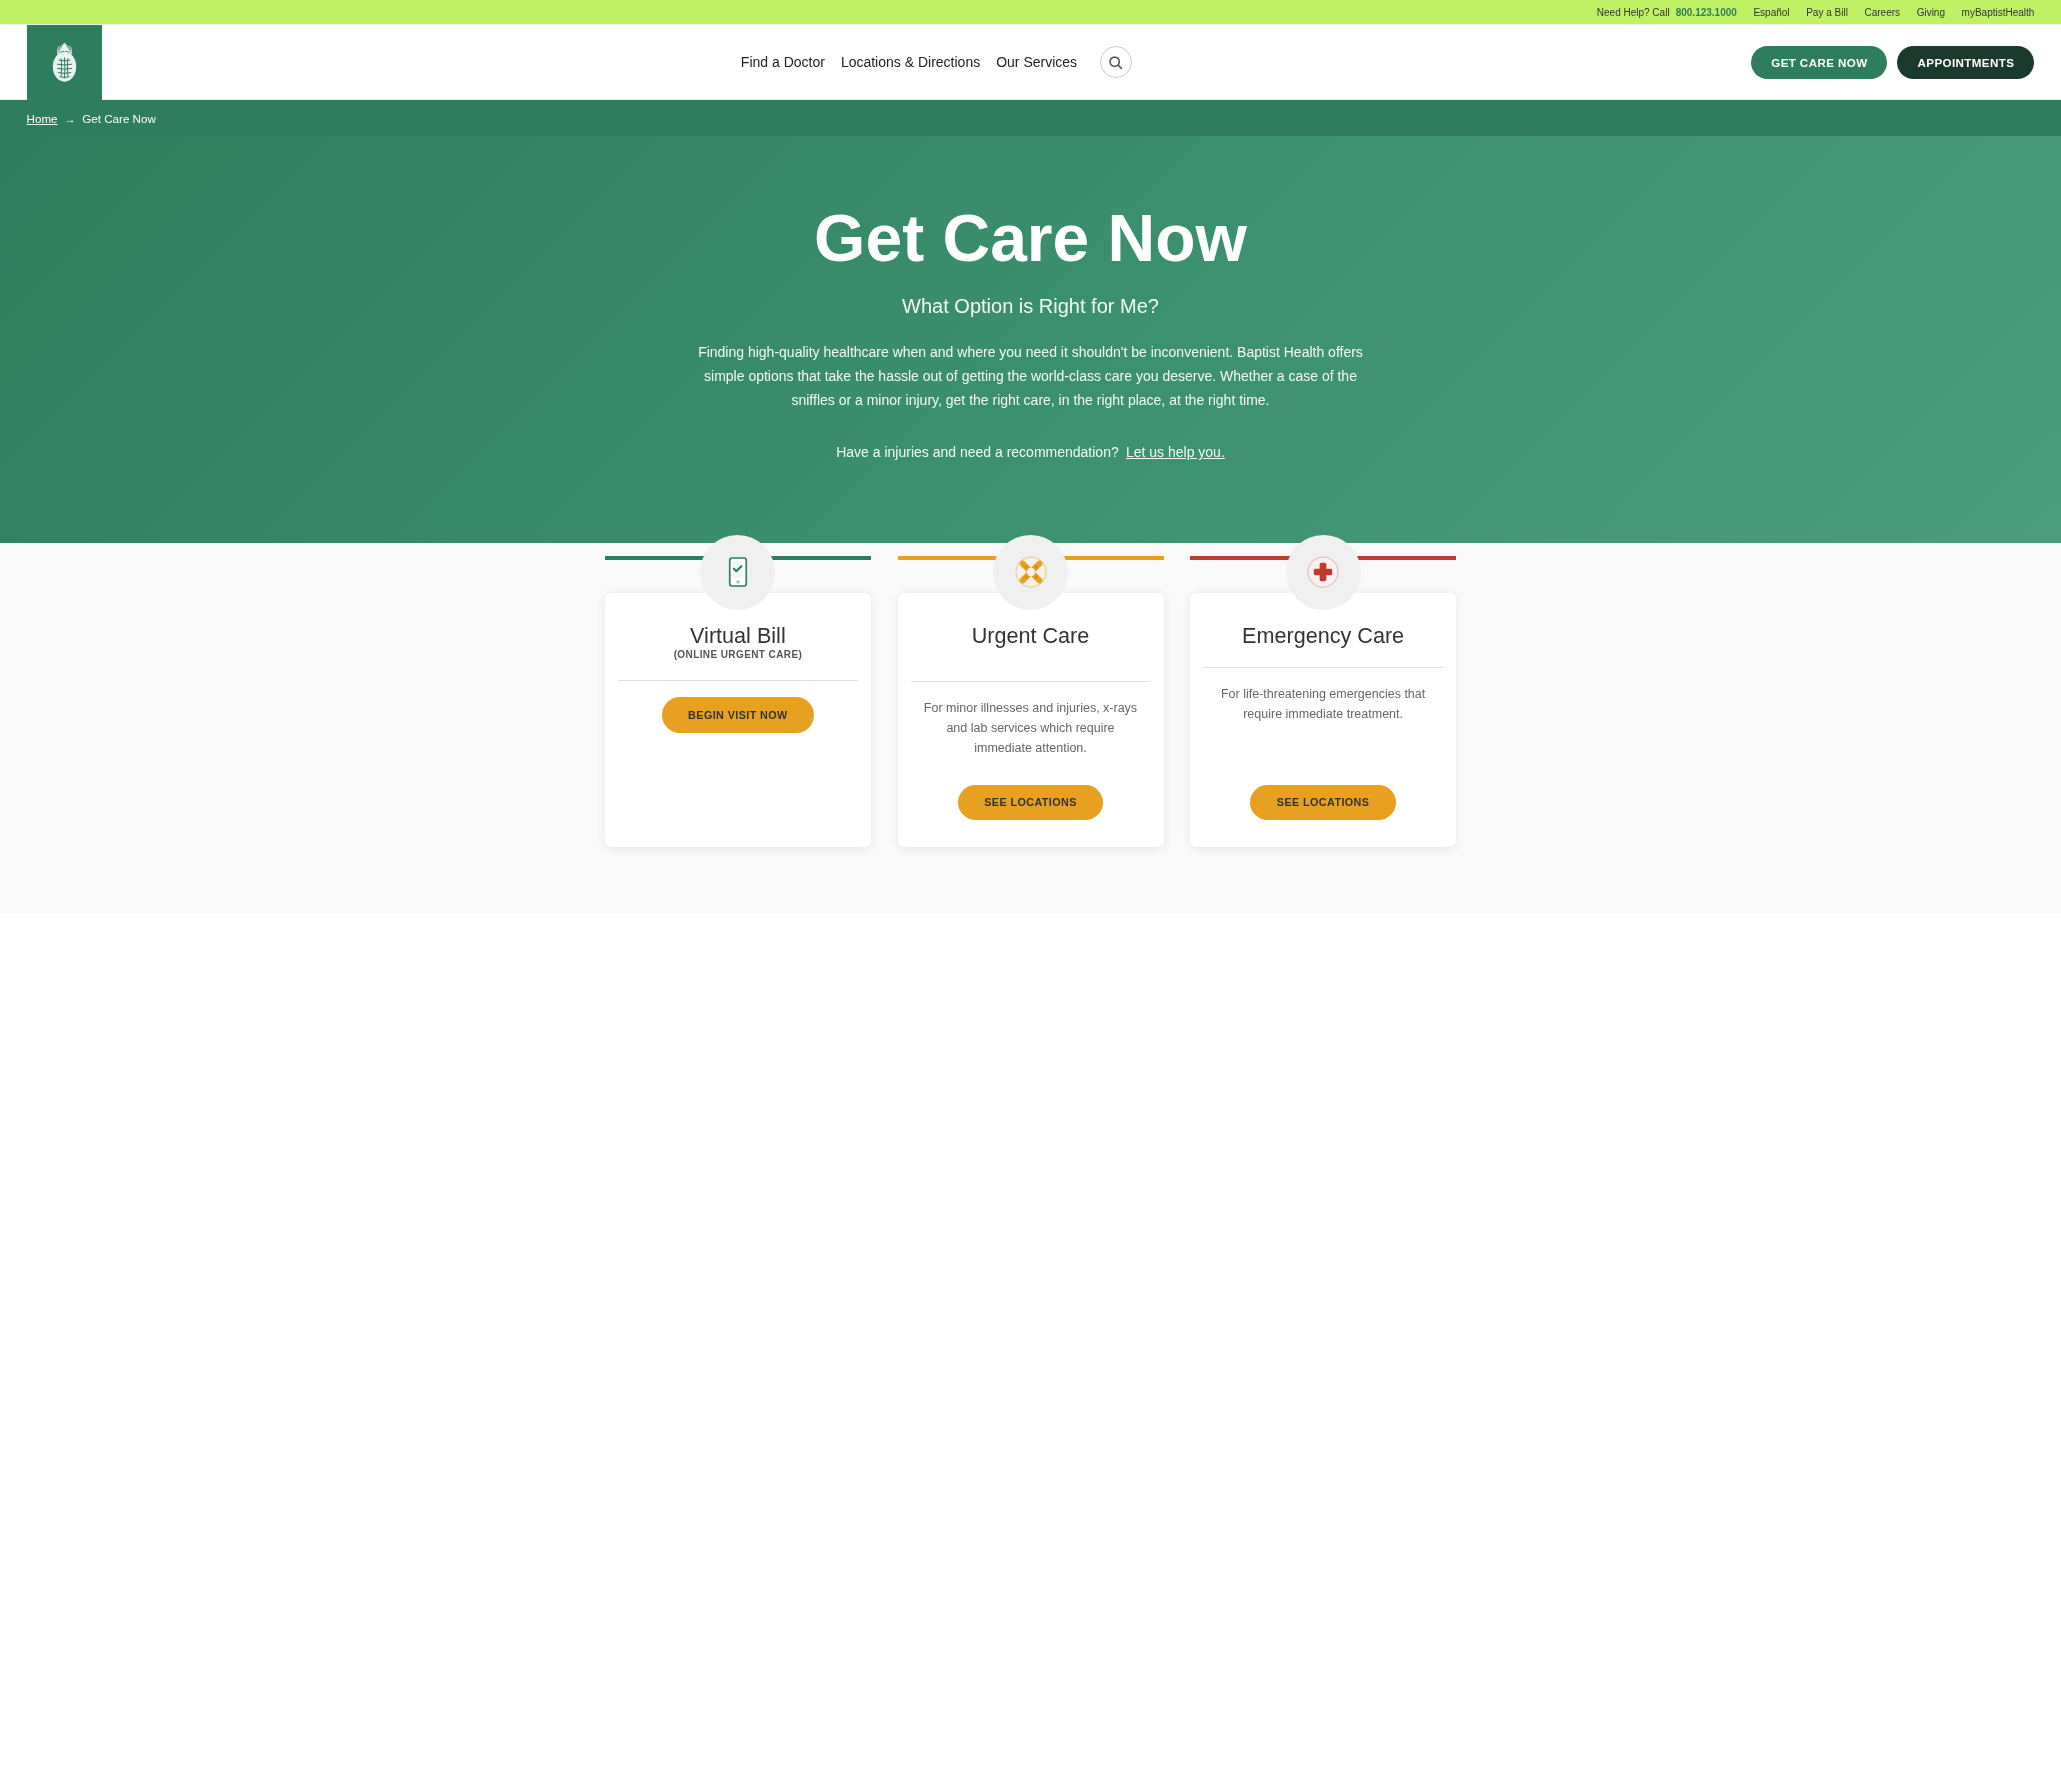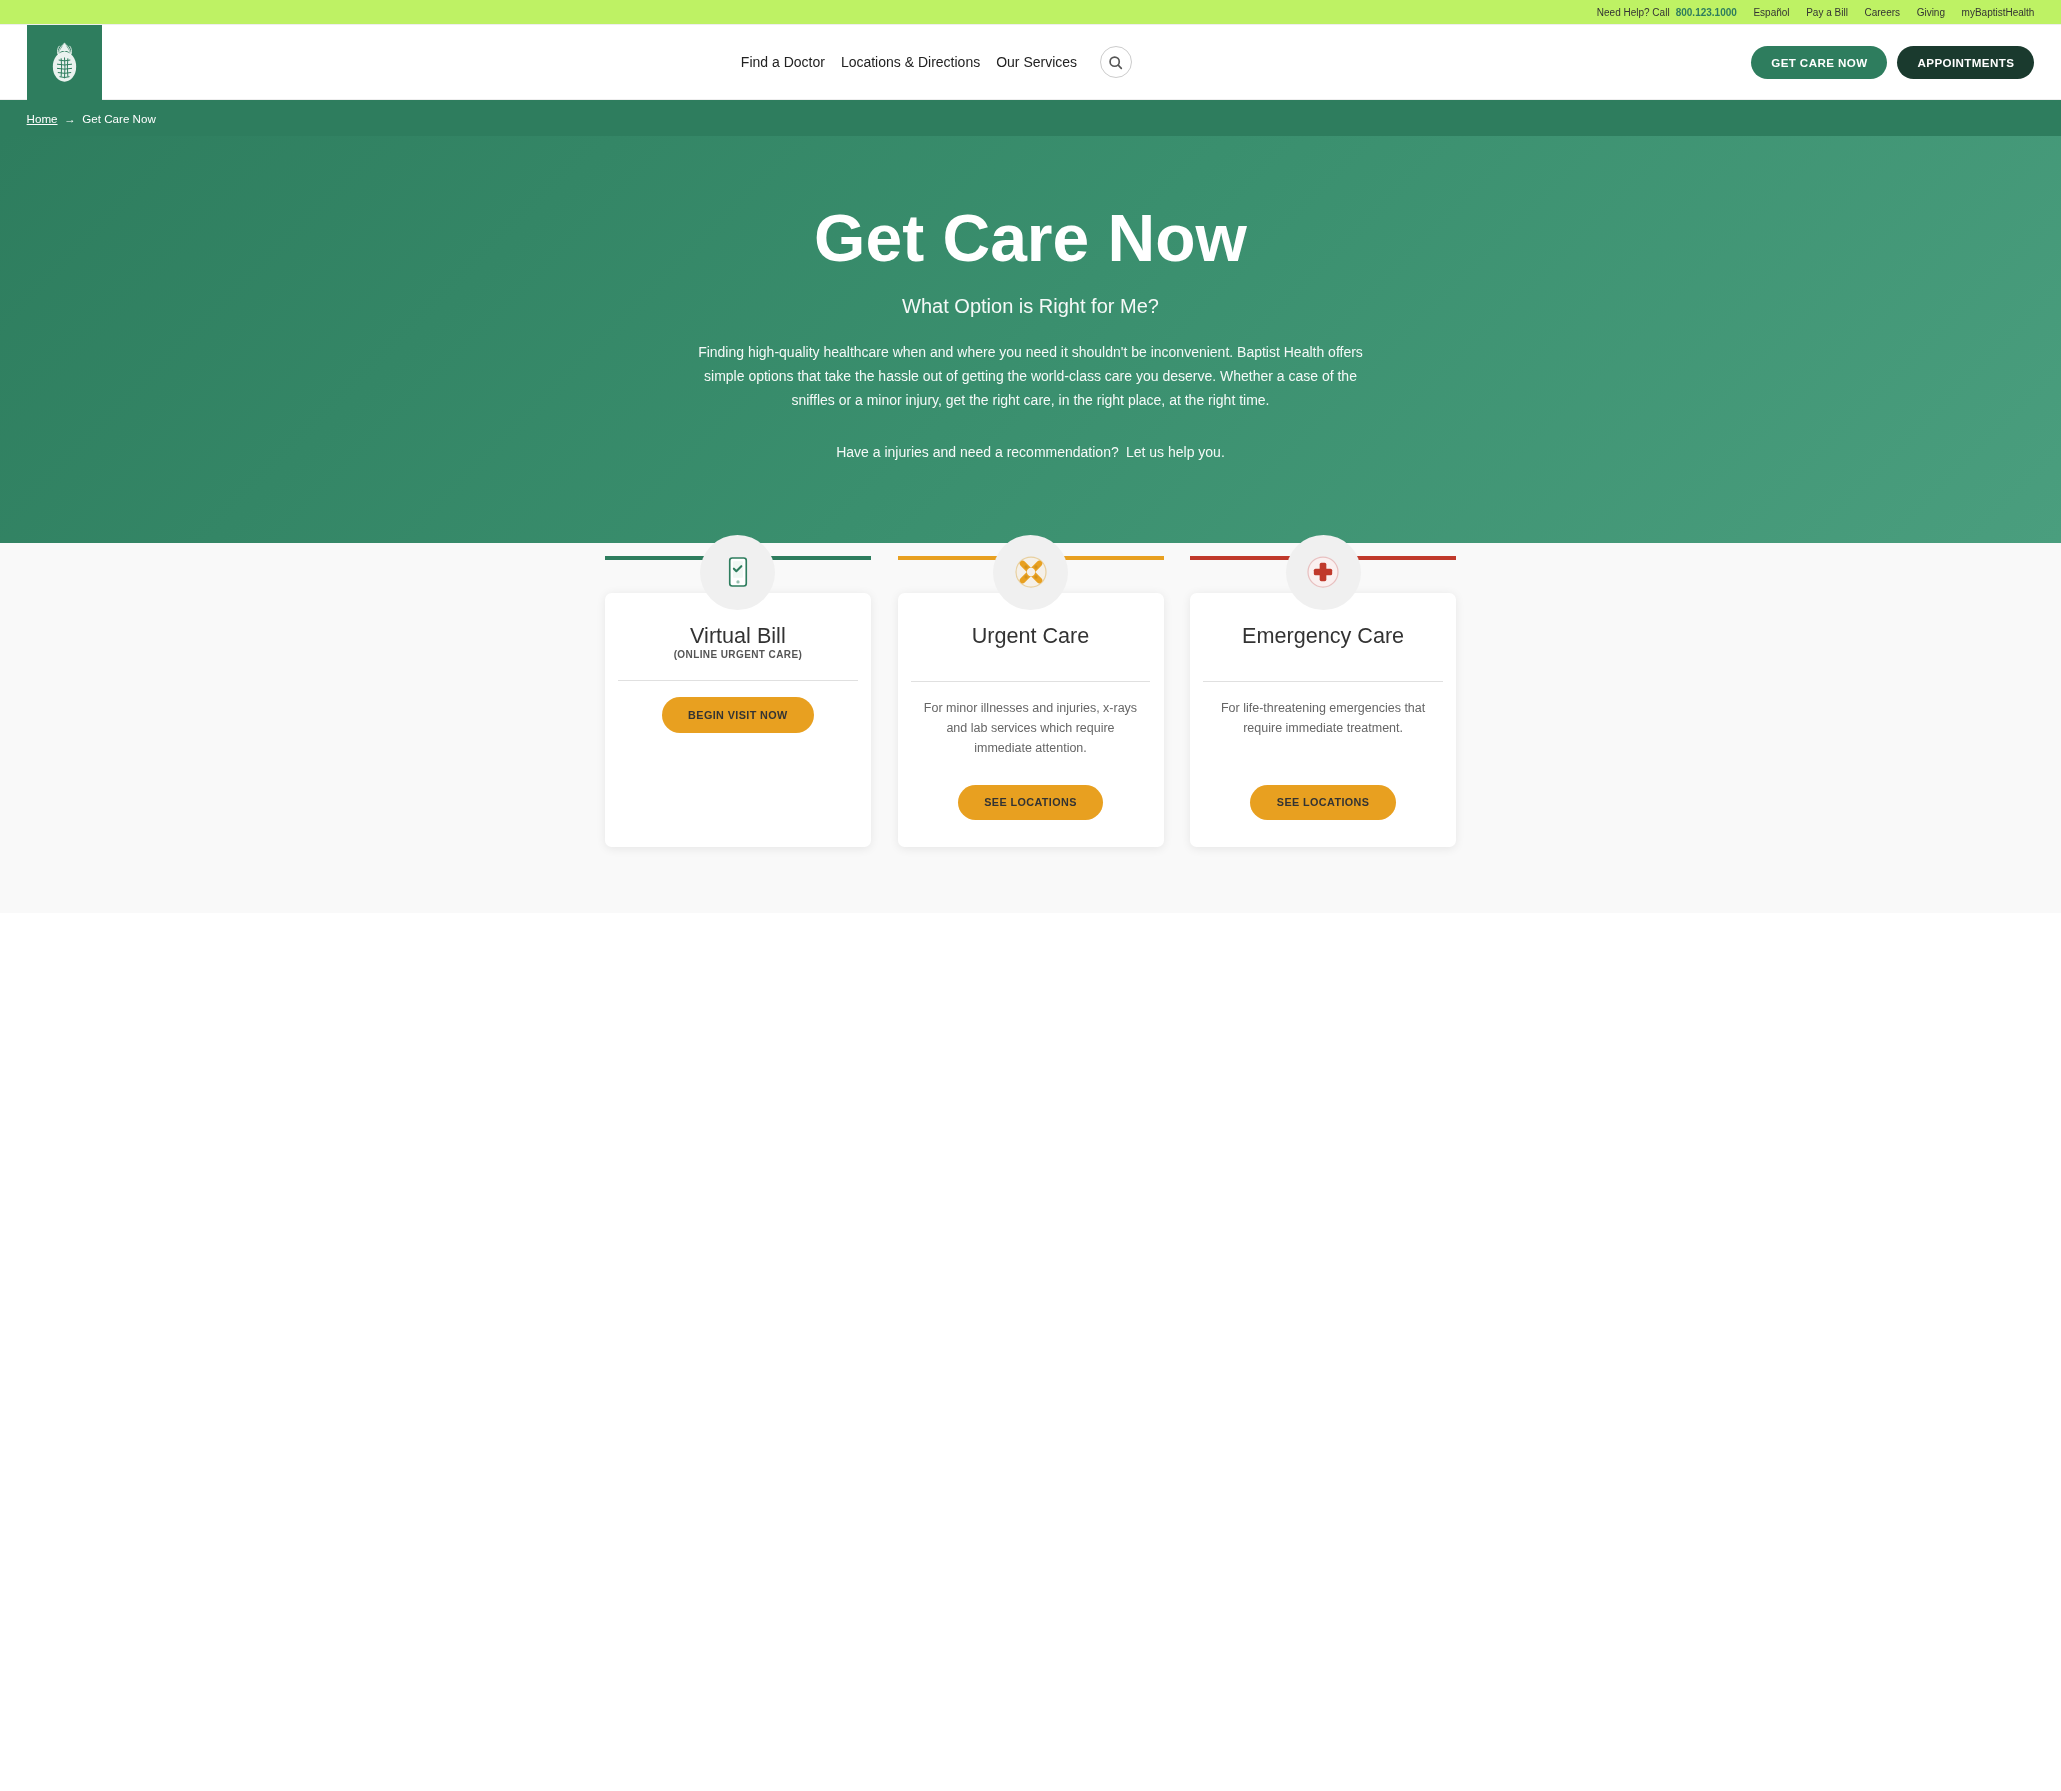--- a/index.html
+++ b/index.html
@@ -141,20 +141,21 @@
       max-width: 681px;
       margin: 0 auto 32px;
       opacity: 0.95;
     }
     .hero p.symptom {
       font-size: 14px;
       opacity: 0.95;
     }
     .hero p.symptom a {
       color: #fff;
+      text-decoration: underline;
     }
 
     
     .care-options {
       background: #f9f9f9;
       padding: 50px 26.6px 66px;
       display: flex;
       justify-content: center;
       gap: 26.6px;
       flex-wrap: wrap;
@@ -376,20 +377,20 @@
     <div class="care-card-top">
       <div class="card-icon-circle" style="margin-top:-37px; background:#f0f0f0;">
 
         <svg width="40" height="40" viewBox="0 0 48 48" fill="none">
           <circle cx="24" cy="24" r="18" fill="#faf0f0" stroke="#e8c0c0" stroke-width="1.5"></circle>
           <rect x="20" y="13" width="8" height="22" rx="2" fill="#c0392b"></rect>
           <rect x="13" y="20" width="22" height="8" rx="2" fill="#c0392b"></rect>
         </svg>
       </div>
     </div>
-    <div class="care-card-title" style="margin-bottom: 25px; text-align: right;">Emergency Care</div>
+    <div class="care-card-title" style="margin-bottom: 11px; text-align: right;">Emergency Care</div>
     <hr class="care-card-divider">
     <p class="care-card-desc">For life-threatening emergencies that require immediate treatment.</p>
     <button class="btn-card">SEE LOCATIONS</button>
   </div>
 
 </section>
 
 
 </body></html>

